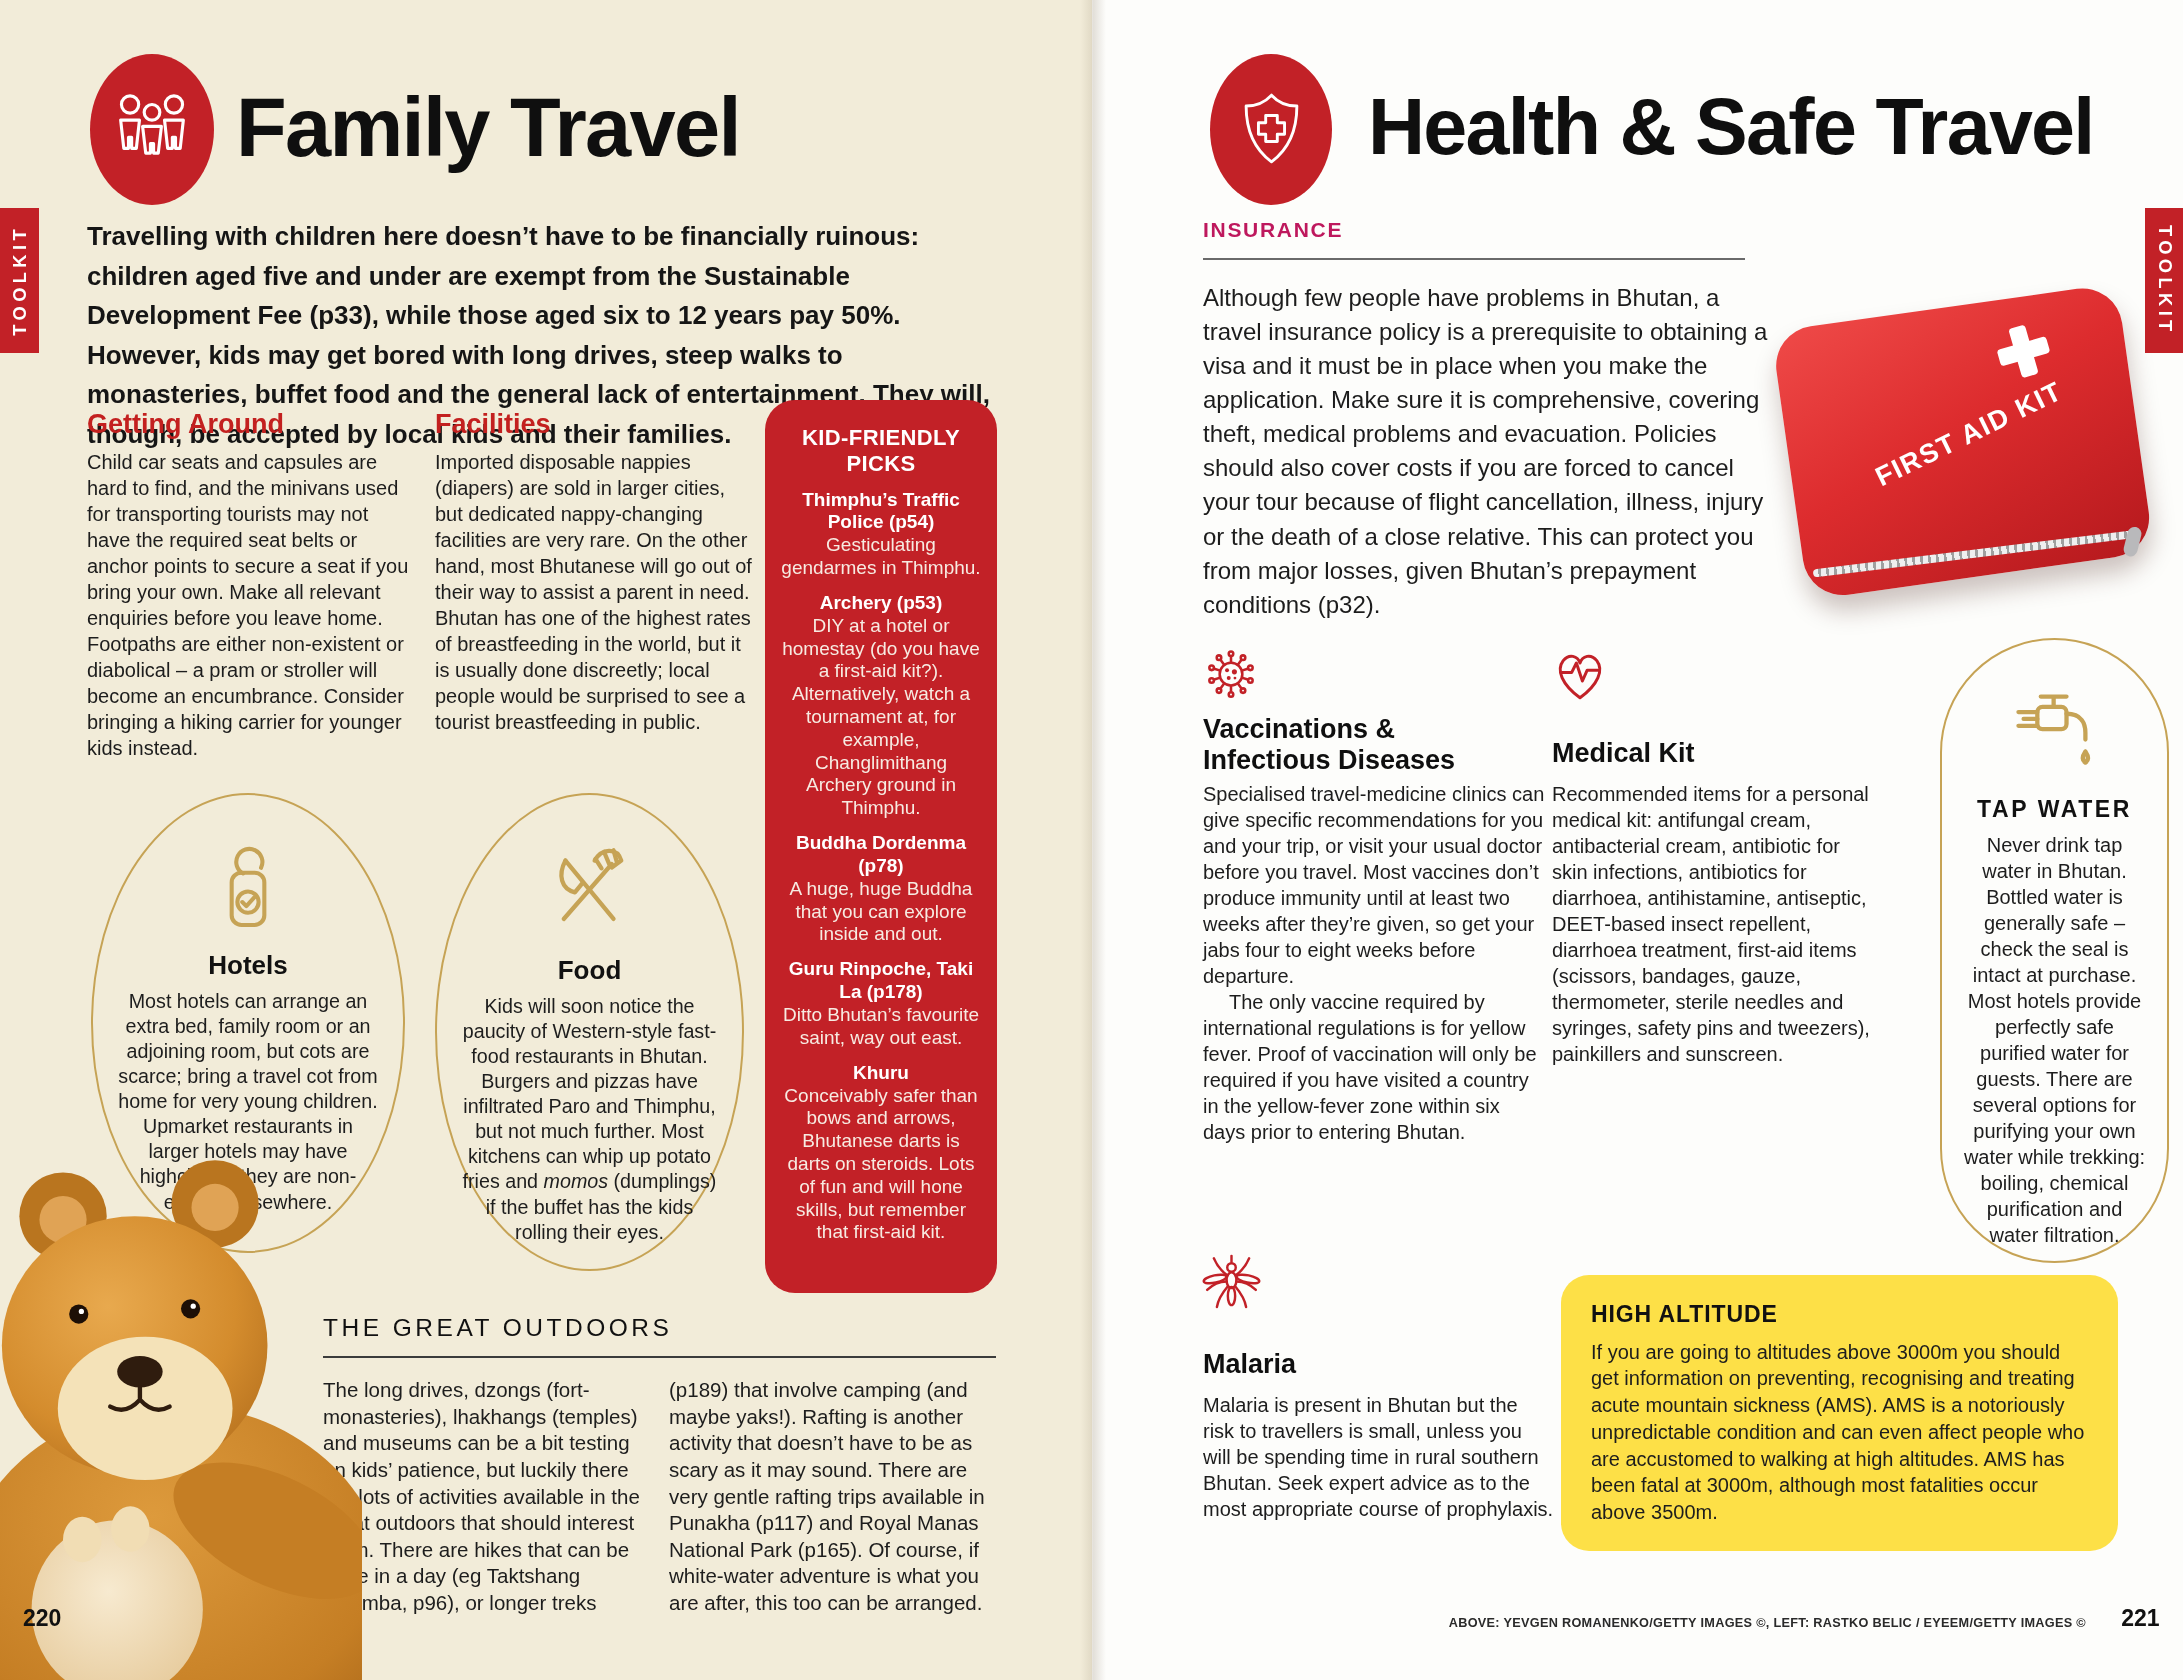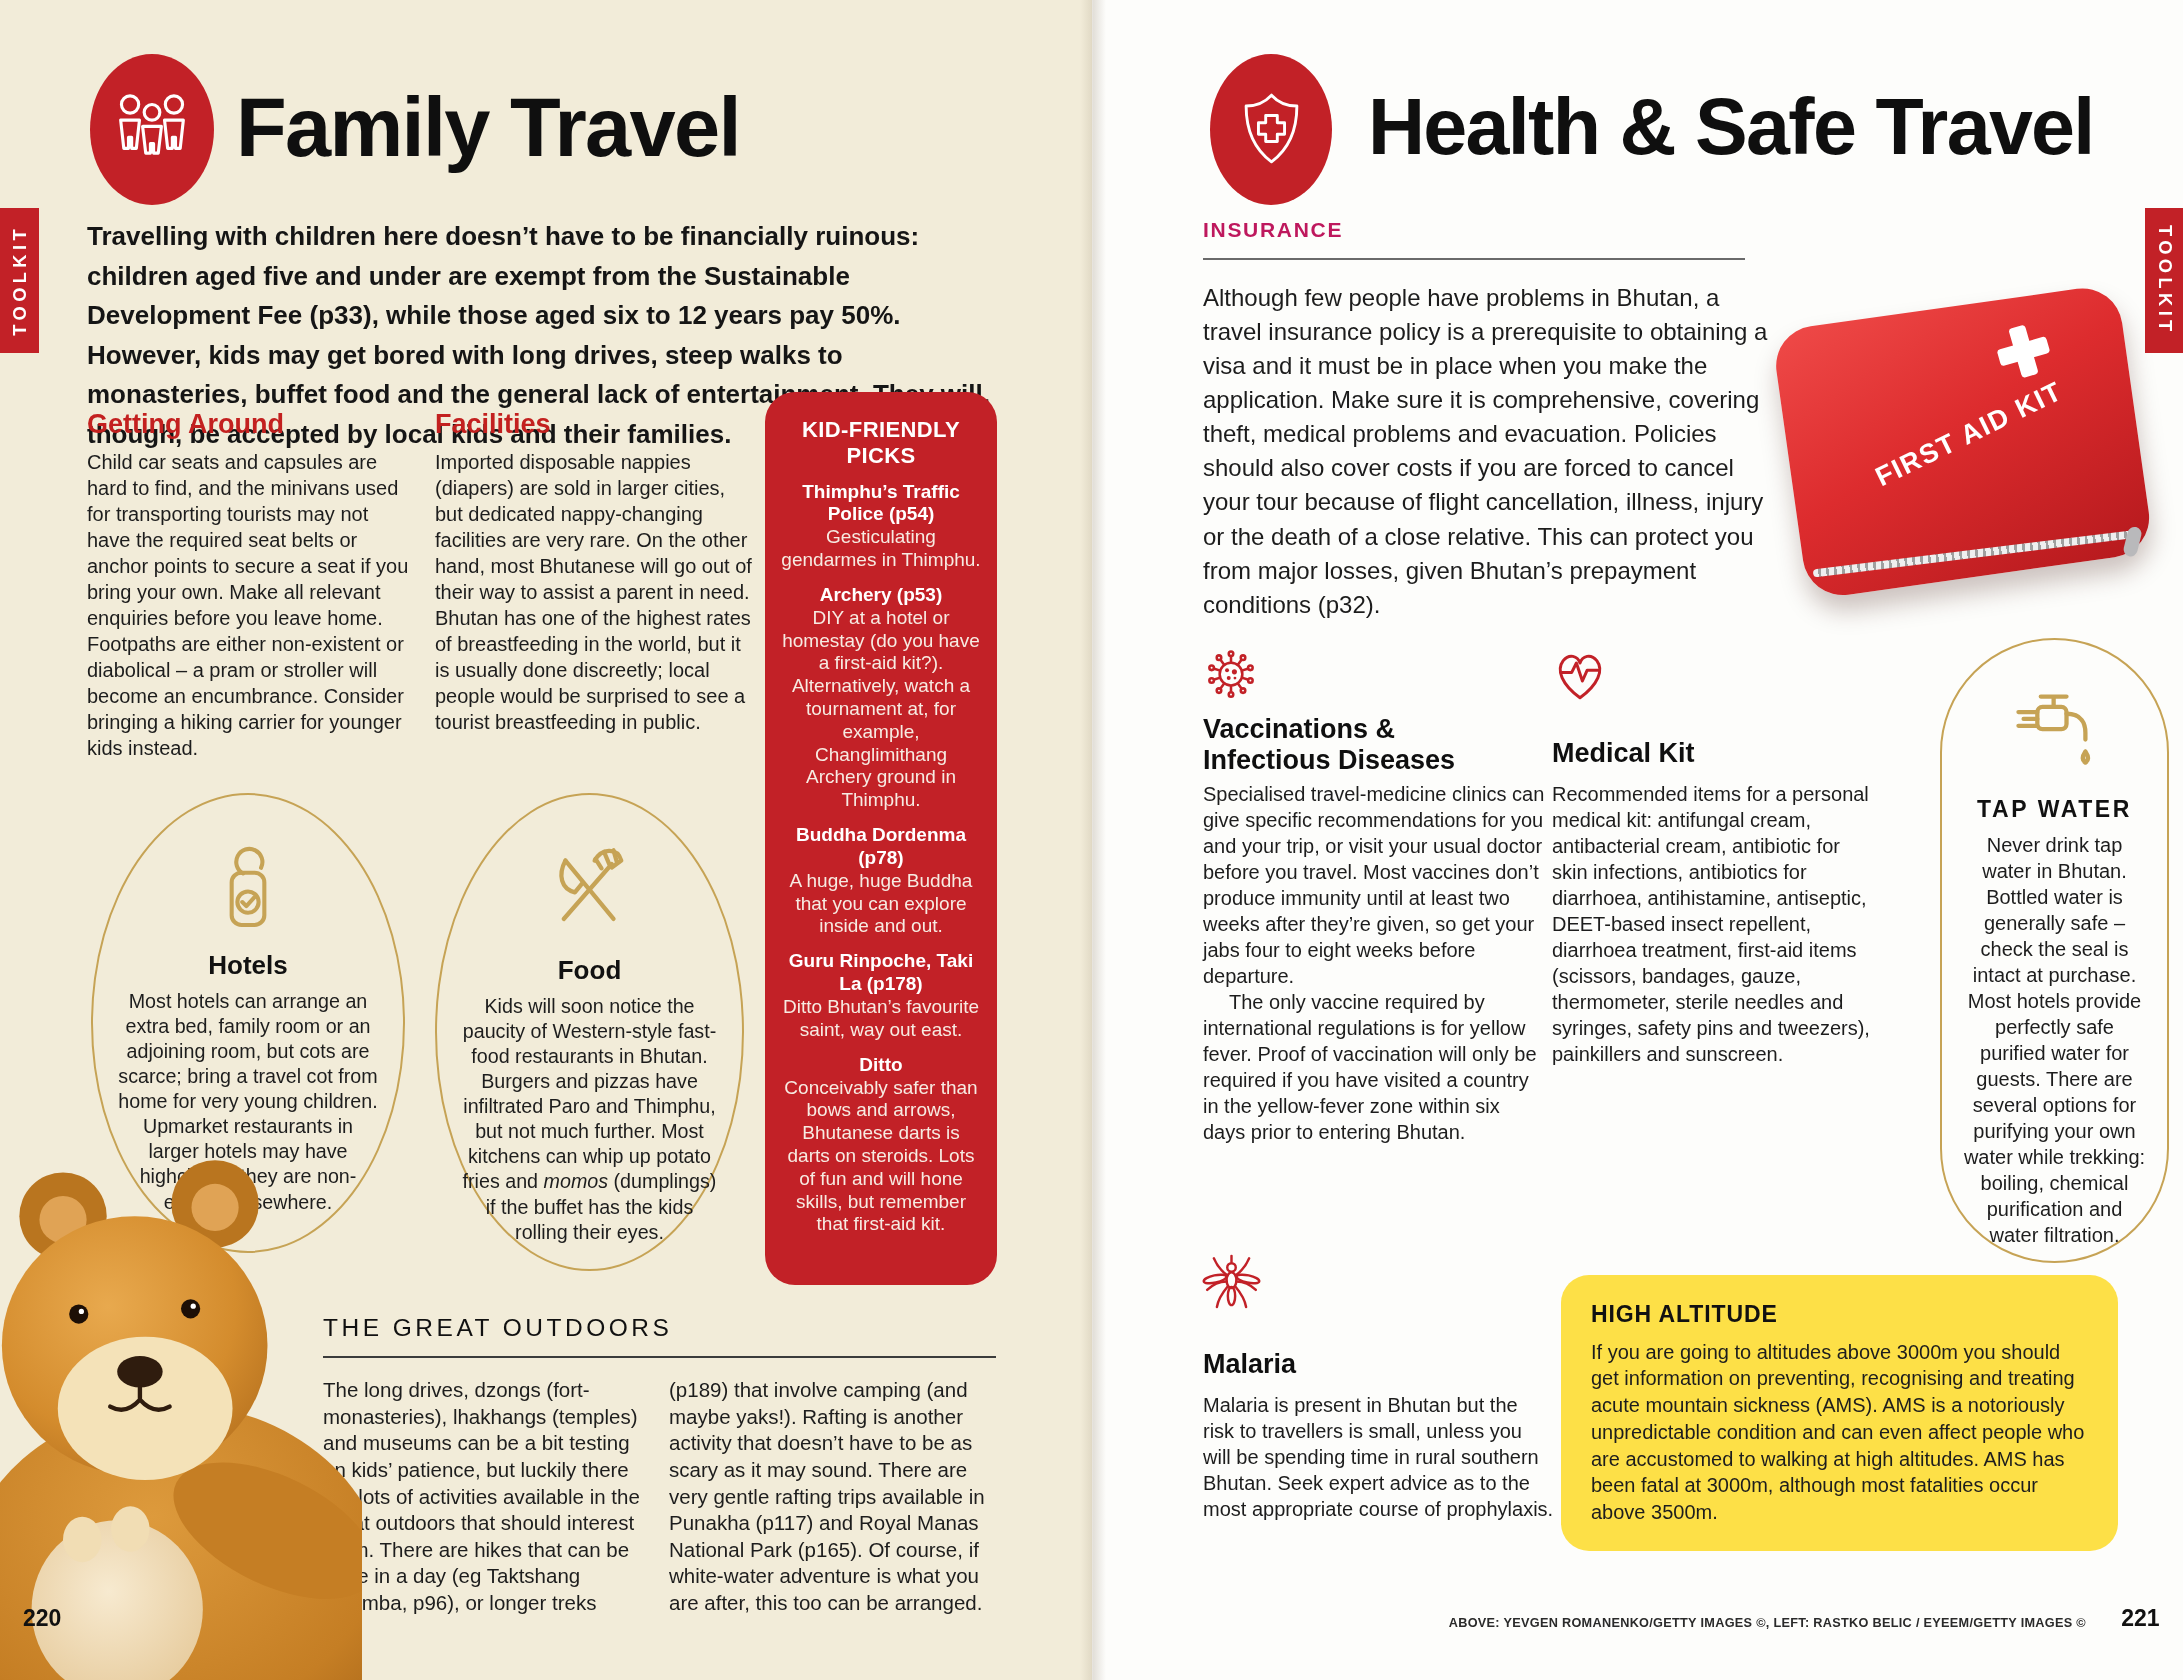--- a/index.html
+++ b/index.html
@@ -24,21 +24,21 @@
   .fam-badge{left:90px;top:54px;width:124px;height:151px;}
   .fam-title{left:236px;top:86px;font-size:83px;}
   .intro{position:absolute;left:87px;top:217px;width:913px;font-size:26px;line-height:1.52;font-weight:700;color:#151515;}
   .col-heading{position:absolute;font-size:27px;font-weight:700;color:#c3201f;}
   .body-text{position:absolute;font-size:20px;line-height:1.3;color:#1d1d1d;}
   .ga-head{left:87px;top:409px;}
   .ga-body{left:87px;top:449px;width:325px;}
   .fac-head{left:435px;top:409px;}
   .fac-body{left:435px;top:449px;width:320px;}
 
-  .kid-box{position:absolute;left:765px;top:392px;width:232px;height:893px;background:#c22127;border-radius:30px;
+  .kid-box{position:absolute;left:765px;top:400px;width:232px;height:893px;background:#c22127;border-radius:30px;
            box-sizing:border-box;padding:24.5px 15.7px;color:#fff;text-align:center;z-index:5;}
   .kid-title{font-size:22px;font-weight:700;letter-spacing:0.4px;margin-bottom:5.2px;}
   .pick-name{font-size:19px;font-weight:700;line-height:1.2;margin-top:12.2px;}
   .pick-desc{font-size:19px;line-height:1.2;color:#f7ebe2;}
 
   .oval{position:absolute;border:2.6px solid #c6a355;border-radius:50%;box-sizing:border-box;
         display:flex;flex-direction:column;align-items:center;text-align:center;}
   .hotels-oval{left:91px;top:793px;width:314px;height:460px;padding-top:45px;}
   .food-oval{left:435px;top:793px;width:309px;height:478px;padding-top:45px;}
   .oval-heading{font-size:26px;font-weight:700;color:#111;margin-top:8.7px;}
@@ -148,21 +148,21 @@
       </div>
       <div>
         <div class="pick-name">Buddha Dordenma (p78)</div>
         <div class="pick-desc">A huge, huge Buddha that you can explore inside and out.</div>
       </div>
       <div>
         <div class="pick-name">Guru Rinpoche, Taki La (p178)</div>
         <div class="pick-desc">Ditto Bhutan’s favourite saint, way out east.</div>
       </div>
       <div>
-        <div class="pick-name">Ditto</div>
+        <div class="pick-name">Khuru</div>
         <div class="pick-desc">Conceivably safer than bows and arrows, Bhutanese darts is darts on steroids. Lots of fun and will hone skills, but remember that first-aid kit.</div>
       </div>
     </div>
 
     <div class="oval hotels-oval">
       <span>
         <svg width="98" height="98" viewBox="0 0 120 120" fill="none" stroke="#c6a355" stroke-width="5" stroke-linecap="round" stroke-linejoin="round">
           <path d="M54,41 A16,16 0 1 1 76,34"></path>
           <rect x="40" y="40" width="40" height="64" rx="12"></rect>
           <circle cx="60" cy="76" r="13"></circle>

